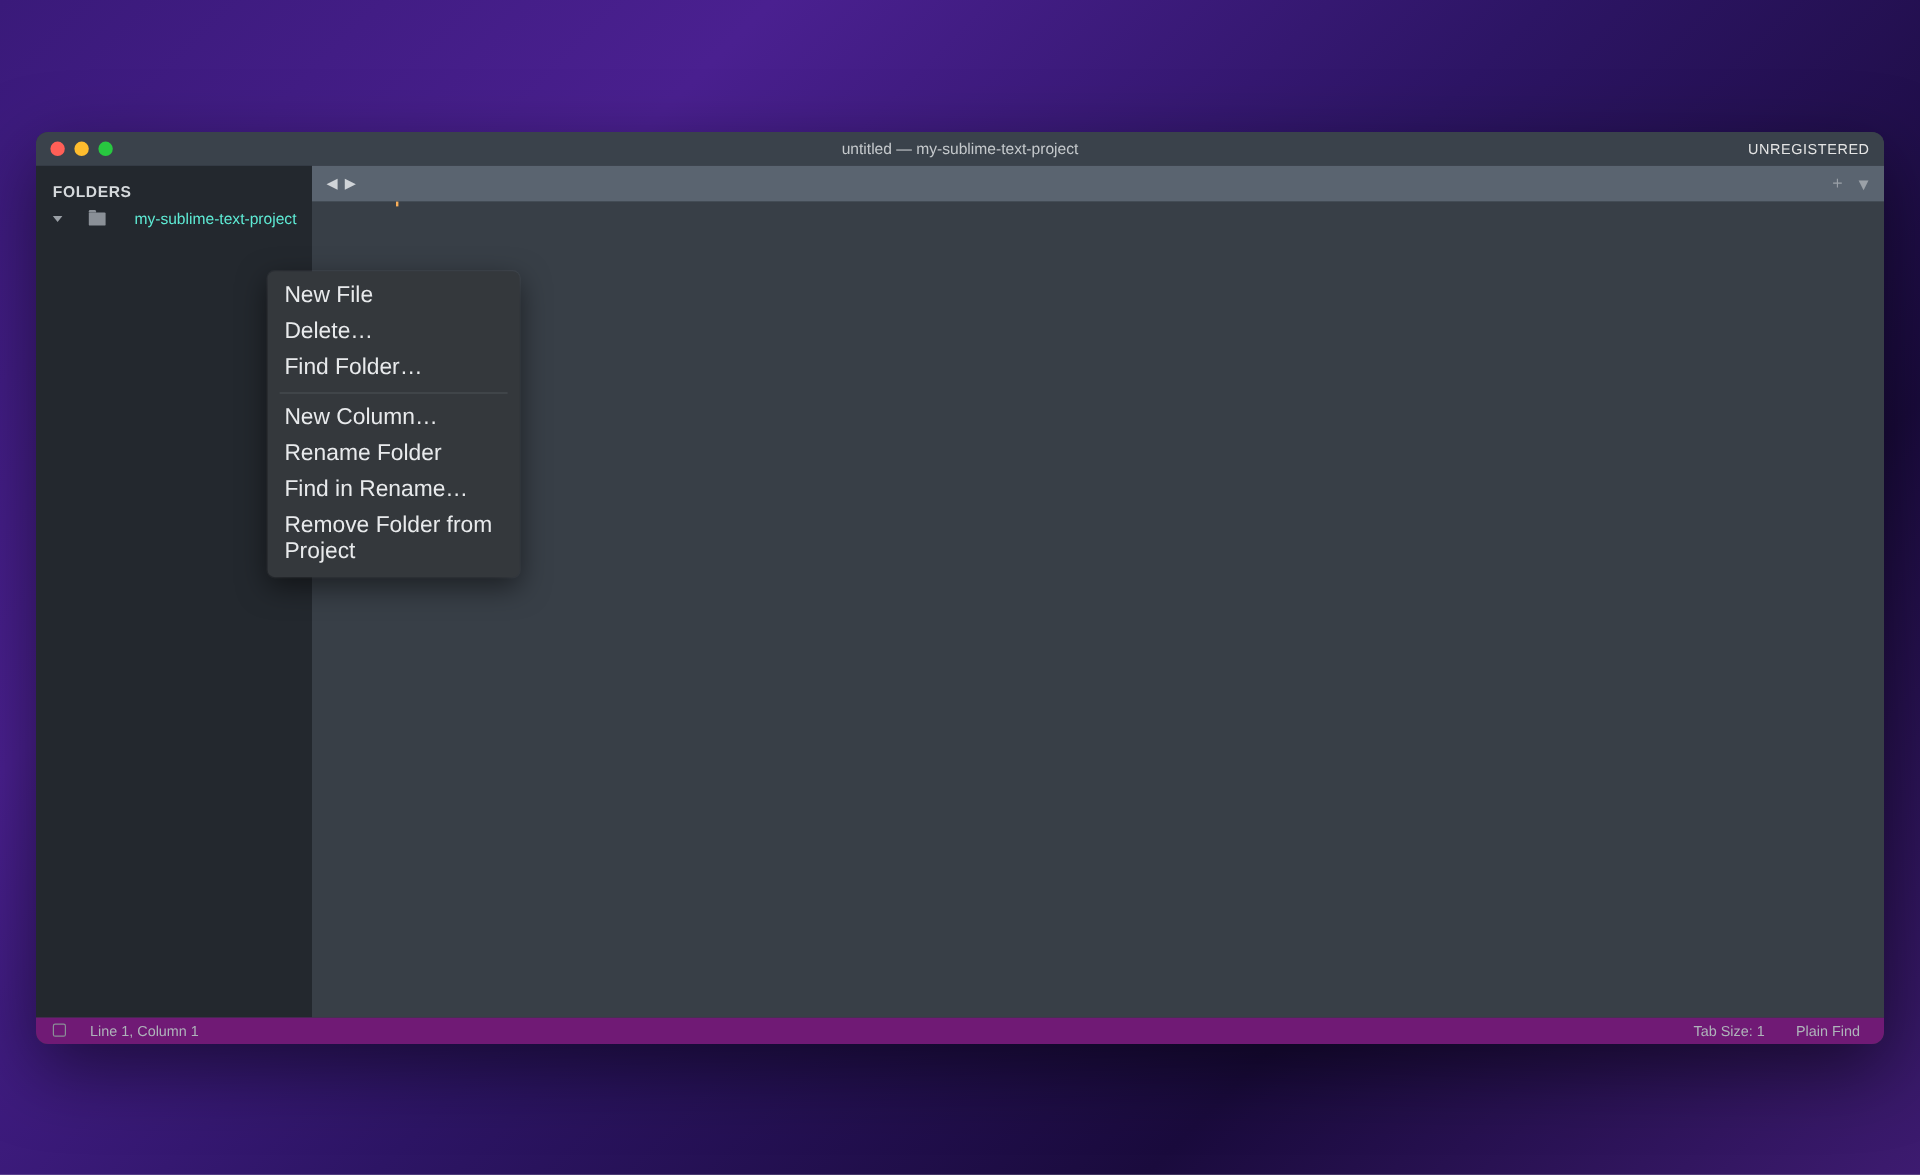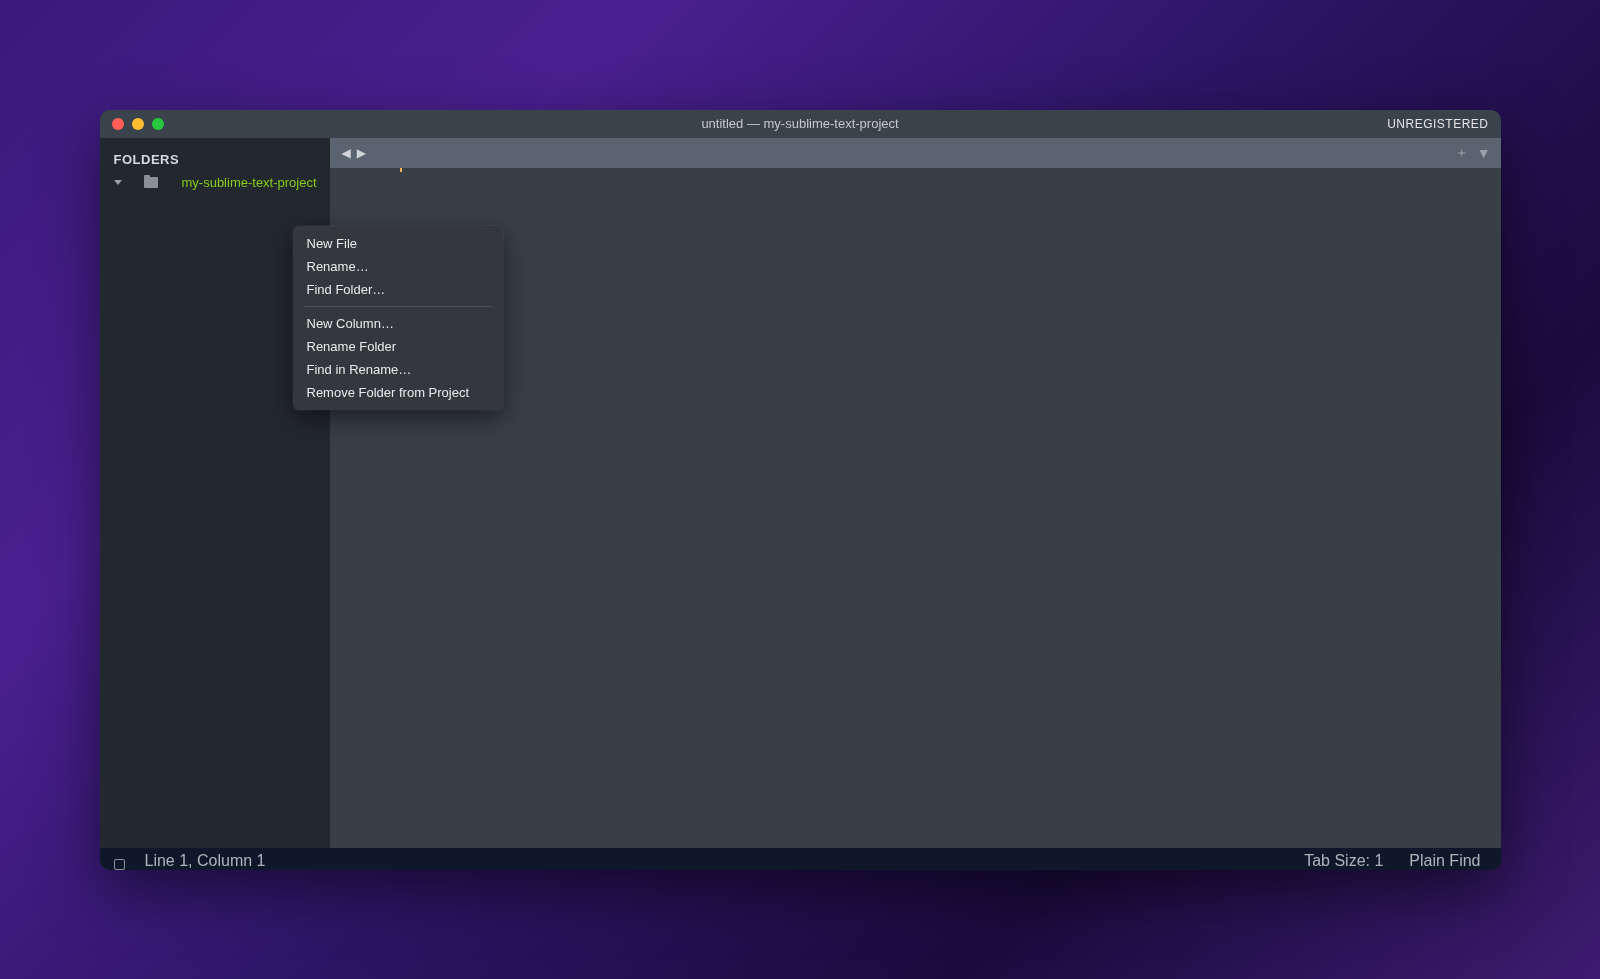--- a/index.html
+++ b/index.html
@@ -11,21 +11,21 @@
     body {
       width: 1600px;
       height: 979px;
       background: linear-gradient(135deg, #3a1a7a 0%, #4a2090 25%, #2d1565 50%, #1a0b3d 75%, #3d1b70 100%);
       display: flex;
       align-items: center;
       justify-content: center;
       overflow: hidden;
     }
     .window {
-      width: 1401px;
+      width: 1540px;
       height: 760px;
       background: #303841;
       border-radius: 10px;
       overflow: hidden;
       box-shadow: 0 20px 60px rgba(0,0,0,0.5);
       display: flex;
       flex-direction: column;
       position: relative;
     }
     .titlebar {
@@ -81,21 +81,21 @@
       font-size: 13px;
       font-weight: 700;
       letter-spacing: 0.5px;
       padding: 4px 14px 6px 14px;
     }
     .folder-item {
       display: flex;
       align-items: center;
       gap: 20px;
       padding: 2px 10px 2px 14px;
-      color: #84cc16;
+      color: #5eead4;
       font-size: 13px;
       cursor: pointer;
     }
     .folder-arrow {
       width: 0;
       height: 0;
       border-left: 4px solid transparent;
       border-right: 4px solid transparent;
       border-top: 5px solid #9aa0a6;
       margin-right: 2px;
@@ -162,26 +162,26 @@
     .cursor-indicator {
       position: absolute;
       left: 70px;
       top: 0;
       width: 2px;
       height: 4px;
       background: #f9ae58;
     }
     .statusbar {
       height: 22px;
-      background: #0f172a;
-      display: flex;
-      align-items: flex-end;
+      background: #701a75;
+      display: flex;
+      align-items: center;
       padding: 0 14px;
       color: #aeb4ba;
-      font-size: 16px;
+      font-size: 12px;
       gap: 14px;
     }
     .status-icon {
       width: 11px;
       height: 11px;
       border: 1.5px solid #8a9097;
       border-radius: 2px;
     }
     .status-spacer {
       flex: 1;
@@ -196,21 +196,21 @@
       width: 210px;
       background: #34383c;
       border-radius: 6px;
       box-shadow: 0 8px 24px rgba(0,0,0,0.5), 0 0 0 1px rgba(255,255,255,0.05);
       padding: 6px 0;
       z-index: 100;
     }
     .context-item {
       padding: 4px 14px;
       color: #e8eaec;
-      font-size: 13px;
+      font-size: 19px;
       cursor: pointer;
     }
     .context-separator {
       height: 1px;
       background: #4a4f54;
       margin: 5px 10px;
     }
   </style>
 </head>
 <body>
@@ -256,21 +256,21 @@
   <div class="statusbar">
     <div class="status-icon"></div>
     <div class="status-item">Line 1, Column 1</div>
     <div class="status-spacer"></div>
     <div class="status-item">Tab Size: 1</div>
     <div class="status-item">Plain Find</div>
   </div>
 
   <div class="context-menu" id="context-menu">
       <div class="context-item">New File</div>
-      <div class="context-item">Rename…</div>
+      <div class="context-item">Delete…</div>
       <div class="context-item">Find Folder…</div>
       <div class="context-separator"></div>
       <div class="context-item">New Column…</div>
       <div class="context-item">Rename Folder</div>
       <div class="context-item">Find in Rename…</div>
       <div class="context-item">Remove Folder from Project</div>
     </div>
 </div>
 
 </body></html>

